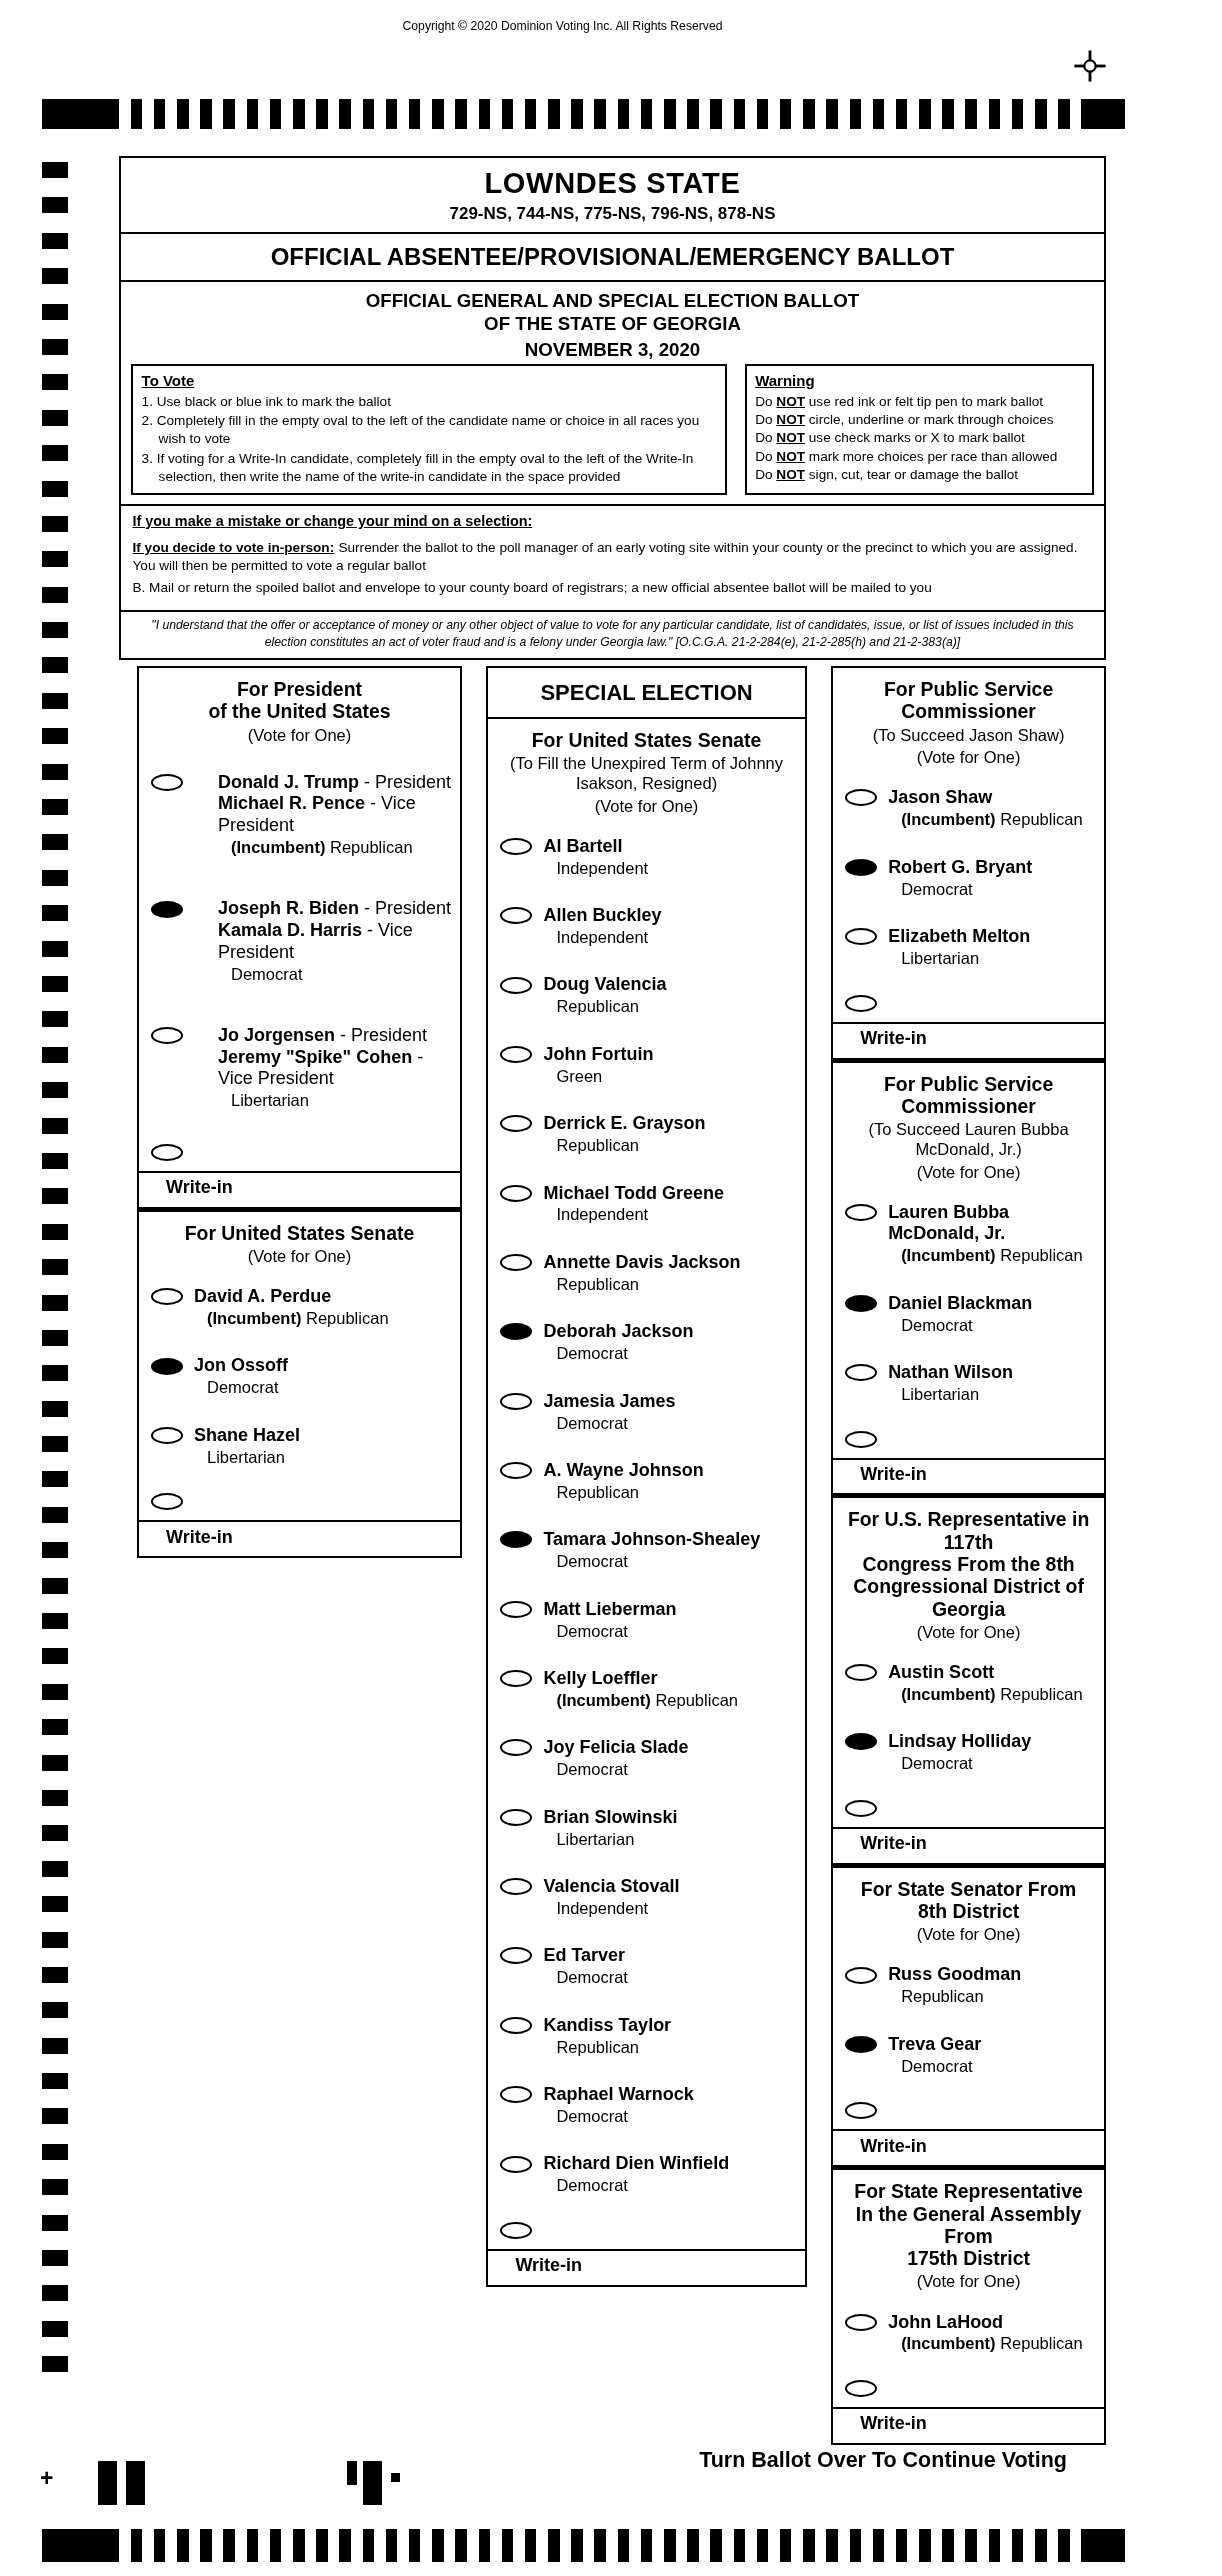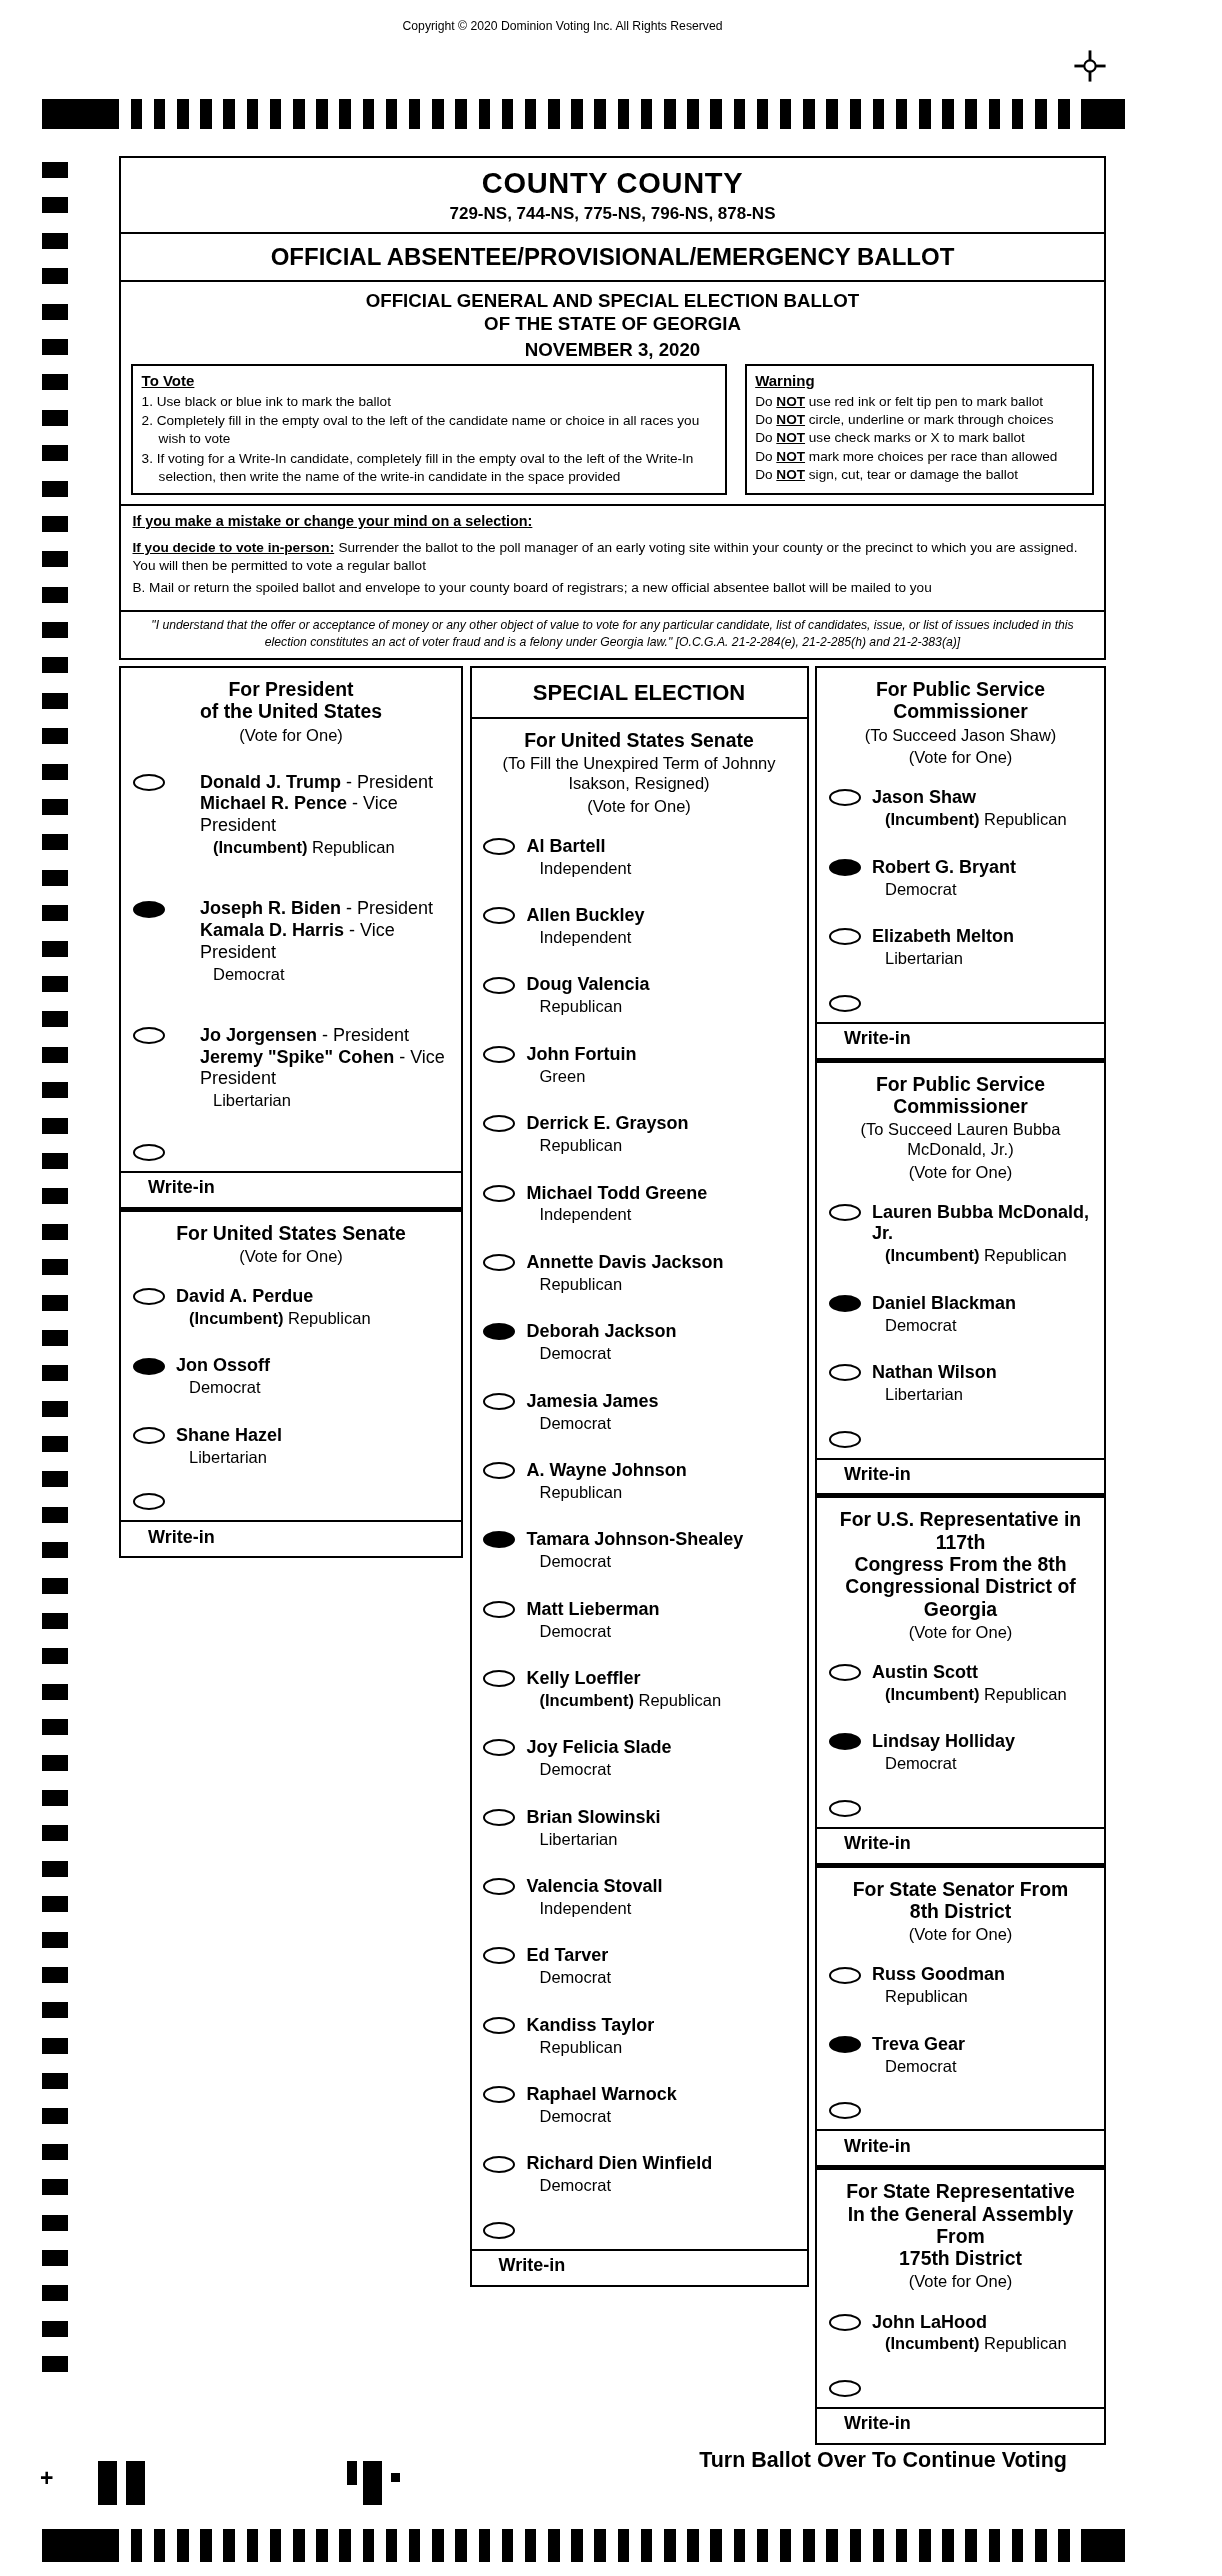--- a/index.html
+++ b/index.html
@@ -52,21 +52,21 @@
   .mistake { border-top: 2.2px solid #000; padding: 7.2px 11.5px 8.6px; }
   .m-title { font-weight: bold; text-decoration: underline; font-size: 14.4px; margin-bottom: 3.6px; }
   .m-item  { font-size: 13.6px; line-height: 1.35; margin-bottom: 3.6px; }
   .emph { font-weight: bold; text-decoration: underline; }
   .inperson { margin-top: 10px; }
   .m-title-inline { font-weight: bold; text-decoration: underline; margin-right: 4.3px; }
   .fraud { border-top: 2.2px solid #000; font-style: italic; font-size: 12.2px; text-align: center; padding: 5.7px 17px 7.2px; line-height: 1.35; }
 
   
   .ballot-columns { display: flex; gap: 6.5px; margin-top: 6.5px; align-items: flex-start; }
-  .ballot-col { border: 2.2px solid #000; background: #fff; }
+  .ballot-col { border: 2.2px solid #000; background: #fff; margin-left: 18px; }
   .col0 { width: 344px; } .col1 { width: 339px; } .col2 { width: 291px; }
   .race-divider { height: 5px; background: #000; }
   .special-banner { border-bottom: 2.2px solid #000; text-align: center; font-weight: bold; font-size: 22px; padding: 11.5px 0; }
   .race-header { text-align: center; padding: 10px 7.2px 5.7px; }
   .race-title { font-weight: bold; font-size: 19.4px; line-height: 1.15; white-space: pre-line; }
   .race-subtitle { font-size: 16.5px; line-height: 1.2; margin-top: 2.9px; }
   .race-votefor  { font-size: 16.5px; margin-top: 2.9px; }
   .cand { display: flex; align-items: flex-start; padding: 14.4px 5.7px 13px 11.5px; }
   .cand.tall { padding-top: 21.5px; padding-bottom: 20px; gap: 24px; }
   .oval { width: 32px; height: 17px; border: 2.2px solid #000; border-radius: 50%; flex: none; margin-top: 2.2px; background: #fff; }
@@ -278,21 +278,21 @@
       <div class="smark"></div>
       <div class="smark"></div>
       <div class="smark"></div>
       <div class="smark"></div>
     </div>
 
   <div class="content">
     <div class="upper-box">
 
       <div class="county-box">
-        <div class="county">COUNTY COUNTY</div>
+        <div class="county">LOWNDES STATE</div>
         <div class="precincts">729-NS, 744-NS, 775-NS, 796-NS, 878-NS</div>
       </div>
 
       <div class="ballot-type">OFFICIAL ABSENTEE/PROVISIONAL/EMERGENCY BALLOT</div>
 
       <div class="election-block">
         <div class="etitle">OFFICIAL GENERAL AND SPECIAL ELECTION BALLOT</div>
         <div class="etitle">OF THE STATE OF GEORGIA</div>
         <div class="edate">NOVEMBER 3, 2020</div>
       </div>

